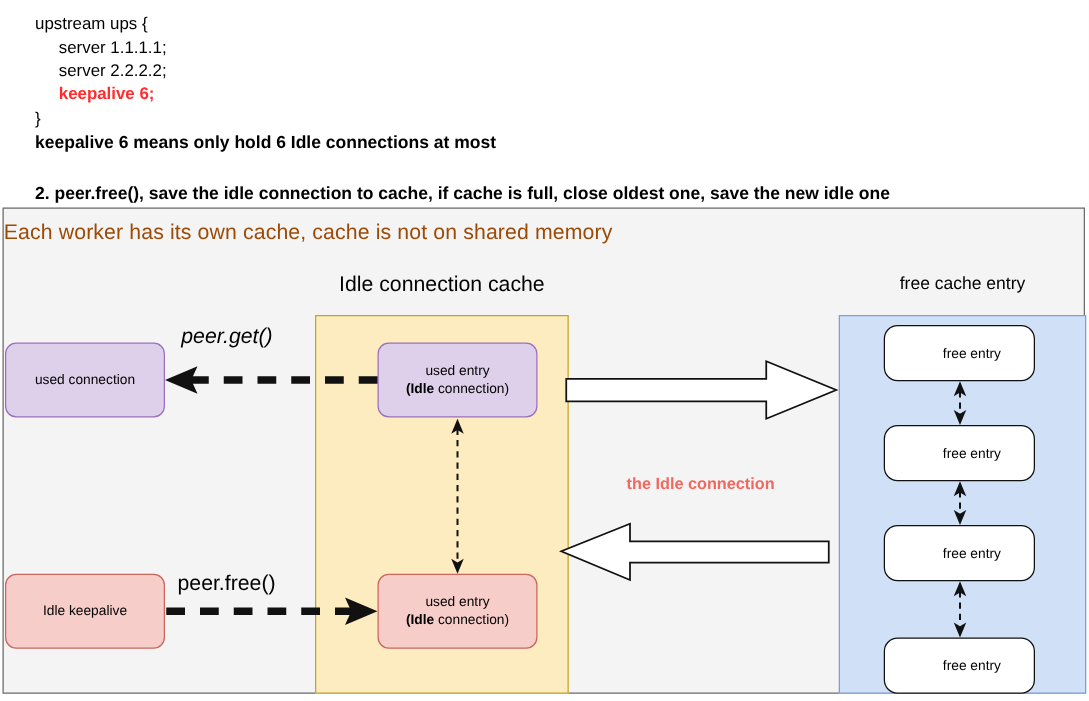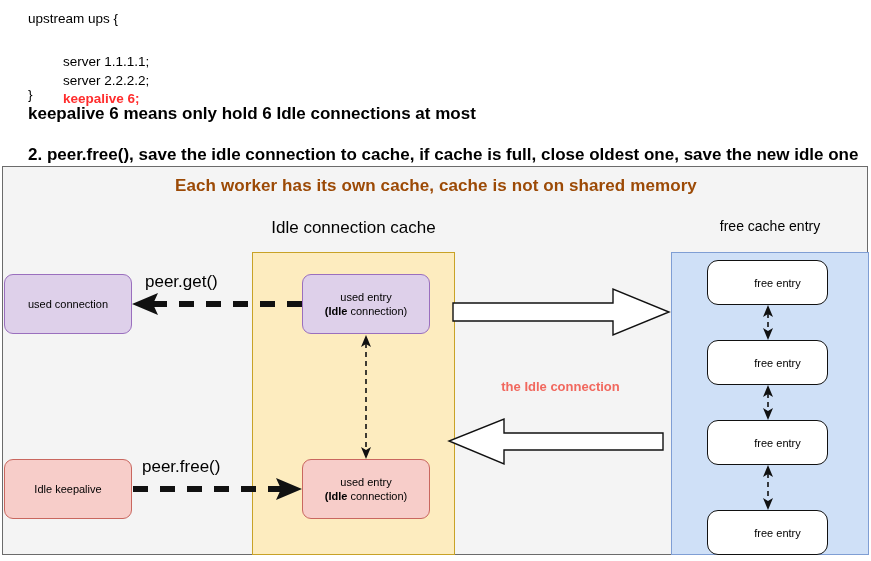--- a/index.html
+++ b/index.html
@@ -15,44 +15,43 @@
 
   
   #notes{left:0;top:0;width:871px;height:163px;}
   .code-line{
     position:absolute;left:28px;
     font-size:13.5px;
     line-height:13.5px;
     white-space:pre;
     color:#000;
   }
-  .code-line.indent{left:63px;margin-top:24px;}
+  .code-line.indent{left:47px;}
   .code-line.kw{color:#ff2d2d;font-weight:bold;}
   .note-line{
     position:absolute;left:28px;
-    font-size:17px;
+    font-size:14px;
     font-weight:bold;
     line-height:13.5px;
     white-space:pre;
     color:#000;
   }
 
   
   #frame{
     left:2px;top:166px;width:866px;height:389px;
     border:1px solid #6b6b6b;
     background:#f4f4f4;
     box-sizing:border-box;
   }
 
   #banner{
     left:0;top:9px;width:866px;
-    text-align:center;
     font-size:17px;
-    font-weight:bold;
+    font-weight:normal;
     color:#9c4a06;
     letter-spacing:0.1px;
   }
 
   
   #cache-panel{
     left:249px;top:85px;width:203px;height:303px;
     background:#fdecbf;
     border:1px solid #c8a227;
     box-sizing:border-box;
@@ -162,21 +161,21 @@
   <div class="abs node white" style="left:704px;top:173px;width:121px;height:45px;">
     <span>free entry</span>
   </div>
   <div class="abs node white" style="left:704px;top:253px;width:121px;height:45px;">
     <span>free entry</span>
   </div>
   <div class="abs node white" style="left:704px;top:343px;width:121px;height:45px;">
     <span>free entry</span>
   </div>
 
-  <div class="call-label" style="left:142px;top:105px;">peer.get()</div>
+  <div class="call-label" style="left:142px;top:92px;font-style:italic;">peer.get()</div>
   <div class="call-label" style="left:139px;top:290px;">peer.free()</div>
 
 
   <div class="ann red" style="left:455px;top:211px;width:205px;">
     <div>the Idle connection</div>
   </div>
 
   <svg width="866" height="389" style="left:0;top:0;">
 
     <g>

